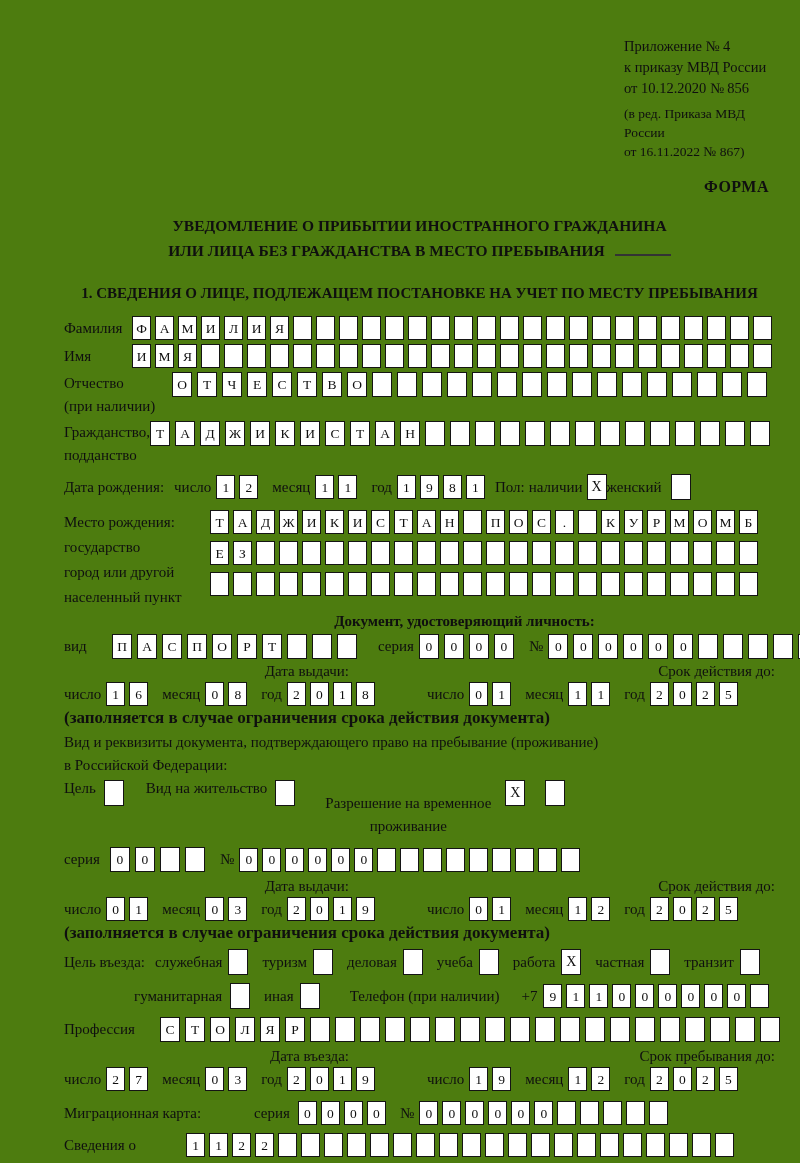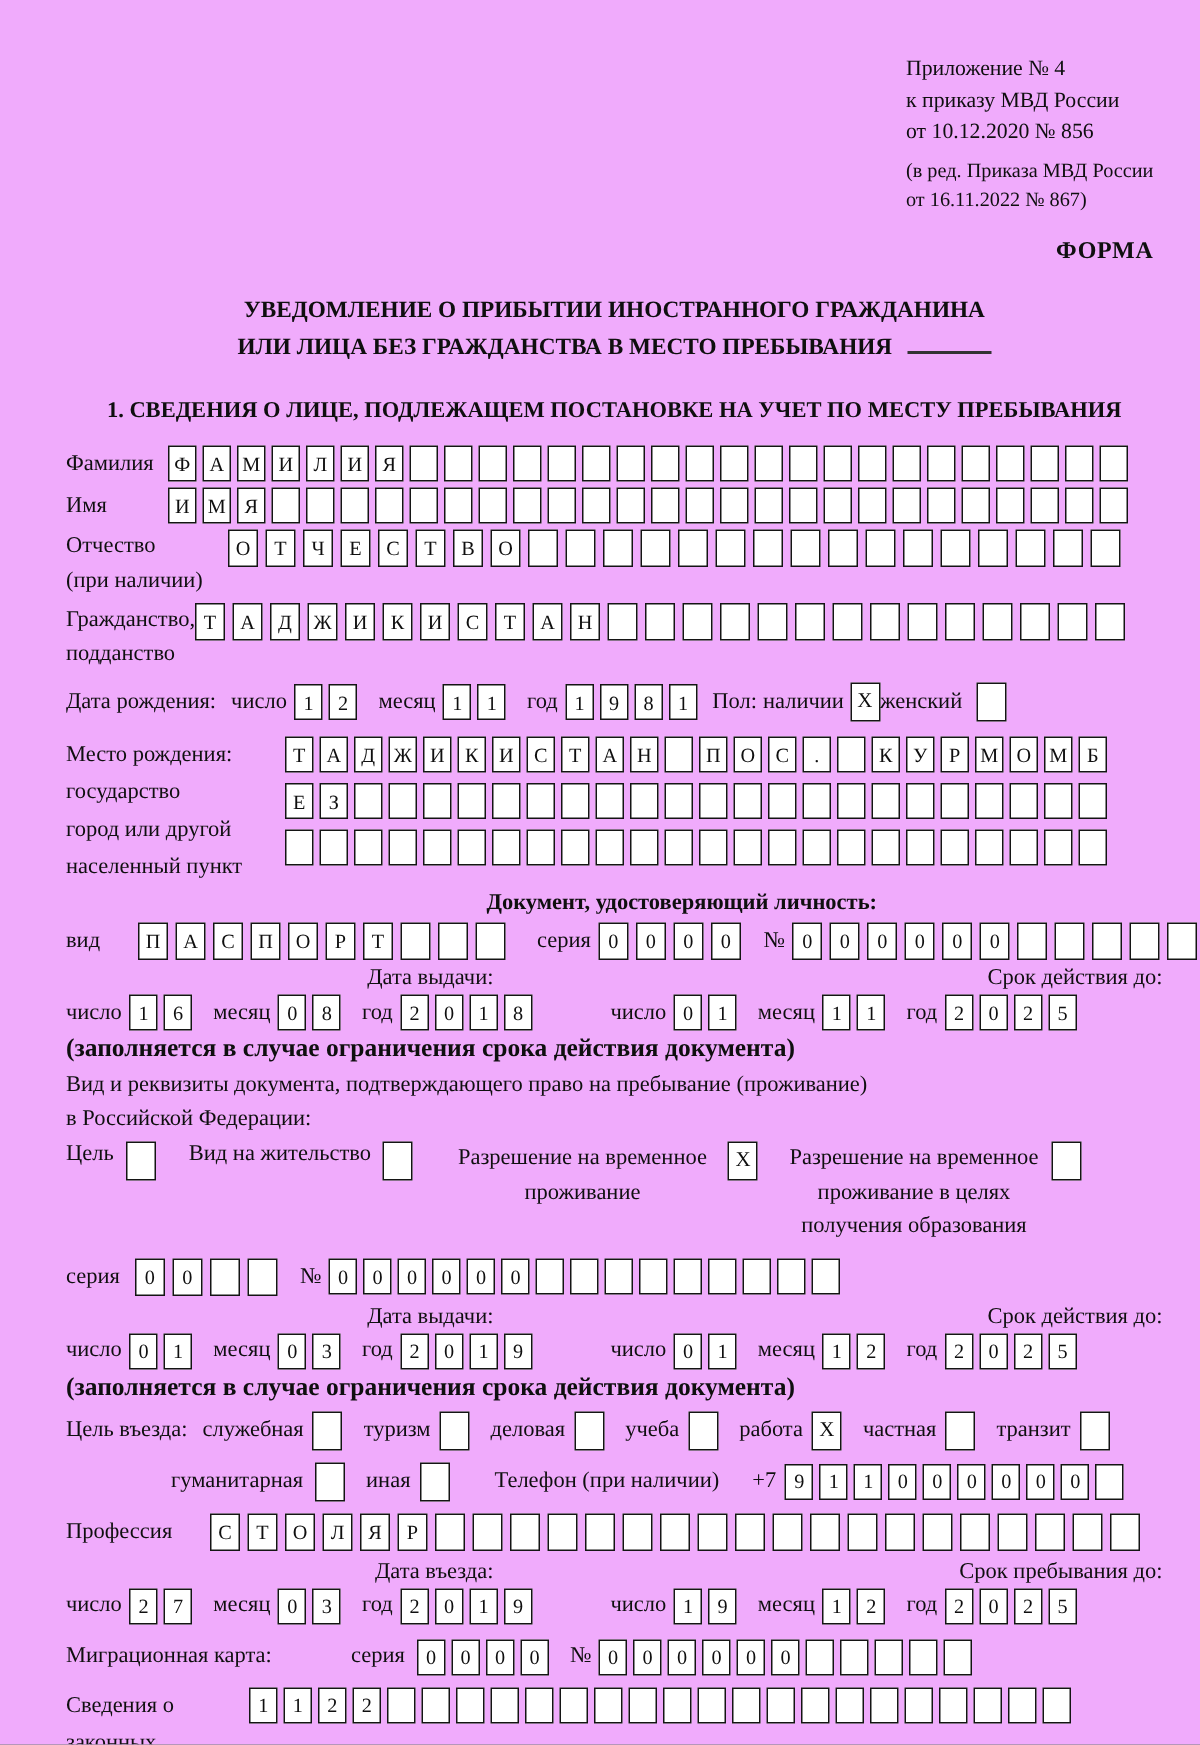--- a/index.html
+++ b/index.html
@@ -1,19 +1,19 @@
 <!DOCTYPE html>
 <html><head>
 <meta charset="utf-8">
 <style>
   html,body{margin:0;padding:0;background:#888;}
   .page{
-    width:800px;height:1163px;box-sizing:border-box;background:#f0abfc;color:#0f0f0f;
+    width:800px;height:1163px;box-sizing:border-box;background:#4d7c0f;color:#0f0f0f;
     font-family:"Liberation Serif","DejaVu Serif",serif;font-size:15px;
-    padding:36px 25px 10px 44px;margin:0 auto;position:relative;overflow:hidden;
+    padding:36px 25px 10px 64px;margin:0 auto;position:relative;overflow:hidden;
   }
   
   .annex{margin-left:560px;line-height:1.45;font-size:14.5px;}
   .annex .amend{font-size:13.5px;margin-top:6px;line-height:1.4;}
   .forma{font-weight:bold;text-align:right;margin:16px 6px 0 0;font-size:16px;letter-spacing:.5px;}
   .title{margin-top:18px;text-align:center;font-weight:bold;font-size:15.5px;line-height:1.6;}
   .title-underline{display:inline-block;width:56px;border-bottom:2px solid #333;margin-left:10px;vertical-align:baseline;}
   .section-title{margin-top:22px;margin-bottom:14px;font-weight:bold;font-size:15px;text-align:center;}
   
   .row{display:flex;align-items:center;margin-bottom:4px;}
@@ -42,21 +42,21 @@
   .dg-row{display:flex;align-items:center;}
   .note{font-size:17px;text-align:left;padding-right:28px;margin:1px 0 6px 0;font-weight:bold;}
   
   .multiline-row{display:flex;align-items:flex-start;margin-bottom:4px;}
   .label-col{flex:0 0 auto;line-height:1.65;}
   .cells-col .cells{margin-bottom:7px;}
   
   .res-row{display:flex;align-items:flex-start;margin:6px 0 10px 0;}
   .opt{display:inline-flex;align-items:flex-start;}
   .opt .olbl{margin-right:8px;}
-  .opt .center{text-align:center;line-height:1.5;}
+  .opt .center{text-align:center;line-height:1.5;margin-top:12px;}
   
   .purpose-row{display:flex;align-items:center;margin-bottom:8px;}
   .purpose-row .olbl{margin:0 6px 0 14px;}
   .purpose-row .olbl.first{margin-left:10px;}
   .bold{font-weight:bold;}
 </style>
 </head>
 <body>
 
 <div class="page">
@@ -427,21 +427,20 @@
     </span>
     <span class="opt" style="margin-left:22px">
       <span class="olbl">Вид на жительство</span>
       <span class="checkbox"></span>
     </span>
     <span class="opt" style="margin-left:24px">
       <span class="olbl center" style="width:178px">Разрешение на временное проживание</span>
       <span class="checkbox">X</span>
     </span>
     <span class="opt" style="margin-left:20px">
-      <span class="olbl center" style="width:168px">Разрешение на временное проживание в целях получения образования</span>
       <span class="checkbox"></span>
     </span>
   </div>
 
   <div class="row" style="margin-top:6px">
     <span class="lbl" style="margin-right:10px">серия</span>
     <span class="cells lg">
         <span class="cell">0</span>
         <span class="cell">0</span>
         <span class="cell"></span>

